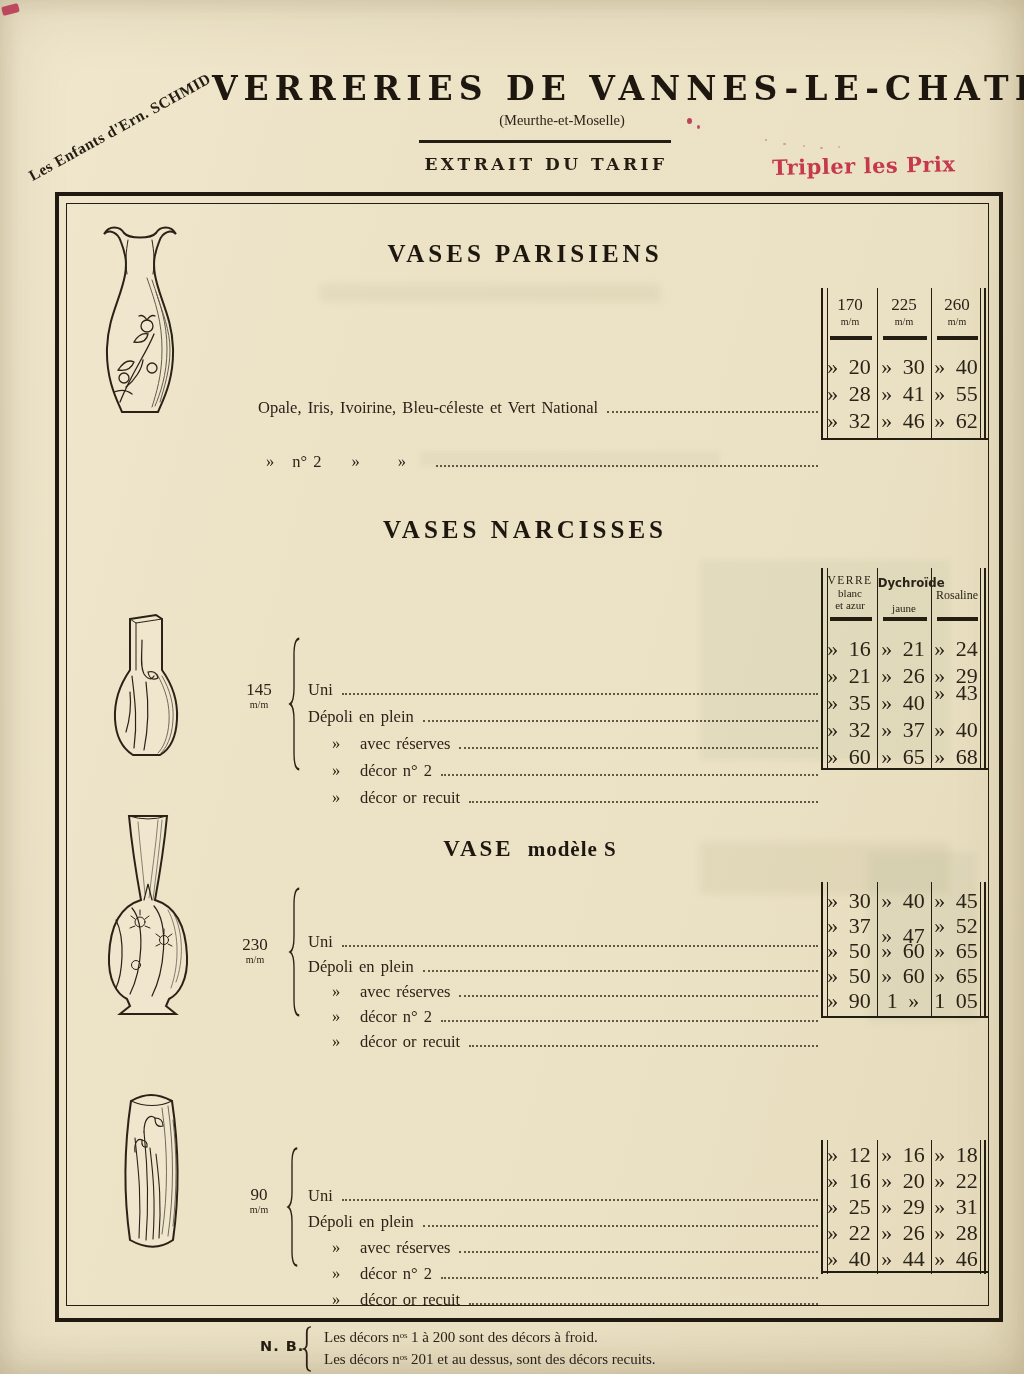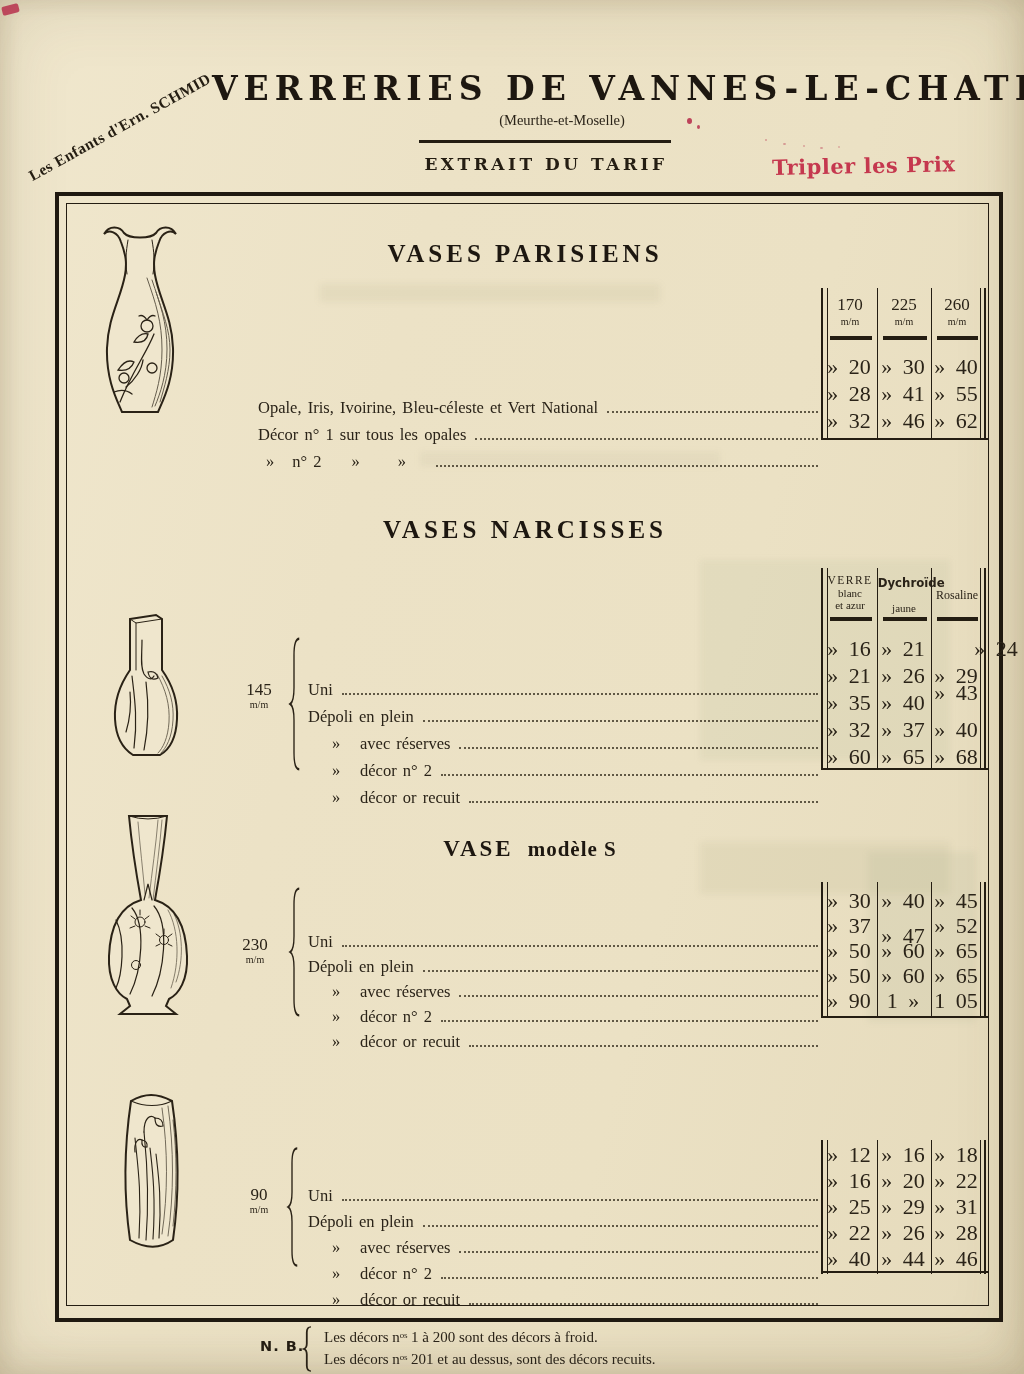--- a/index.html
+++ b/index.html
@@ -133,24 +133,20 @@
   <div class="bline" style="left:821px;top:438px;width:167px;"></div>
 
   <div class="abs row" style="left:258px;top:355px;width:562px;">
     <span class="lbl">Opale, Iris, Ivoirine, Bleu-céleste et Vert National</span>
       <span class="leader"></span>
   </div>
   <div class="val" style="left:824px;top:355px;width:50px;">» 20</div>
   <div class="val" style="left:877px;top:355px;width:52px;">» 30</div>
   <div class="val" style="left:932px;top:355px;width:48px;">» 40</div>
 
-  <div class="abs row" style="left:258px;top:382px;width:562px;">
-    <span class="lbl">Décor n° 1 sur tous les opales</span>
-      <span class="leader"></span>
-  </div>
   <div class="val" style="left:824px;top:382px;width:50px;">» 28</div>
   <div class="val" style="left:877px;top:382px;width:52px;">» 41</div>
   <div class="val" style="left:932px;top:382px;width:48px;">» 55</div>
 
   <div class="abs row" style="left:258px;top:409px;width:562px;">
     <span class="lbl" style="margin-left:8px;">»</span>
     <span class="lbl" style="margin-left:18px;">n° 2</span>
     <span class="lbl" style="margin-left:30px;">»</span>
     <span class="lbl" style="margin-left:38px;">»</span>
     <span class="leader" style="margin-left:30px;"></span>
@@ -214,21 +210,21 @@
       <path d="M15 2 Q8 2 8 14 L8 38 Q8 48 3 50 Q8 52 8 62 L8 86 Q8 98 15 98" fill="none" stroke="#2a2216" stroke-width="1.8"></path>
     </svg>
   </div>
 
   <div class="abs row" style="left:308px;top:637px;width:512px;">
     <span class="lbl">Uni</span>
       <span class="leader"></span>
   </div>
   <div class="val" style="left:824px;top:637px;width:50px;">» 16</div>
   <div class="val" style="left:877px;top:637px;width:52px;">» 21</div>
-  <div class="val" style="left:932px;top:637px;width:48px;margin-left:40px;">» 24</div>
+  <div class="val" style="left:932px;top:637px;width:48px;">» 24</div>
 
   <div class="abs row" style="left:308px;top:664px;width:512px;">
     <span class="lbl">Dépoli en plein</span>
       <span class="leader"></span>
   </div>
   <div class="val" style="left:824px;top:664px;width:50px;">» 21</div>
   <div class="val" style="left:877px;top:664px;width:52px;">» 26</div>
   <div class="val" style="left:932px;top:664px;width:48px;">» 29</div>
 
   <div class="abs row" style="left:308px;top:691px;width:512px;">

